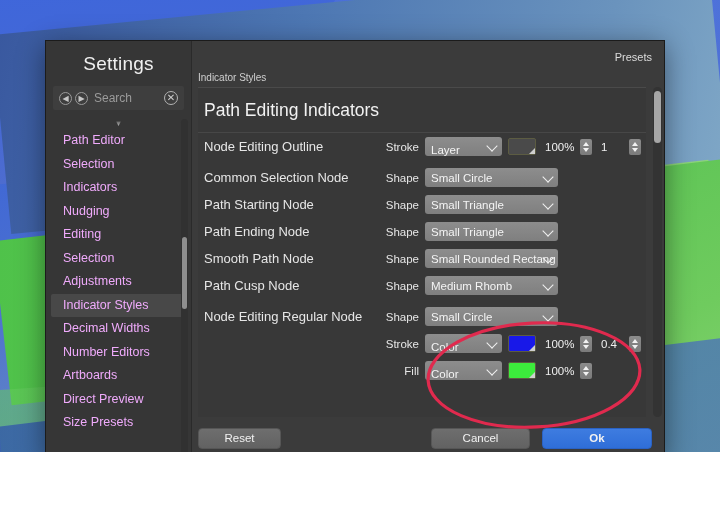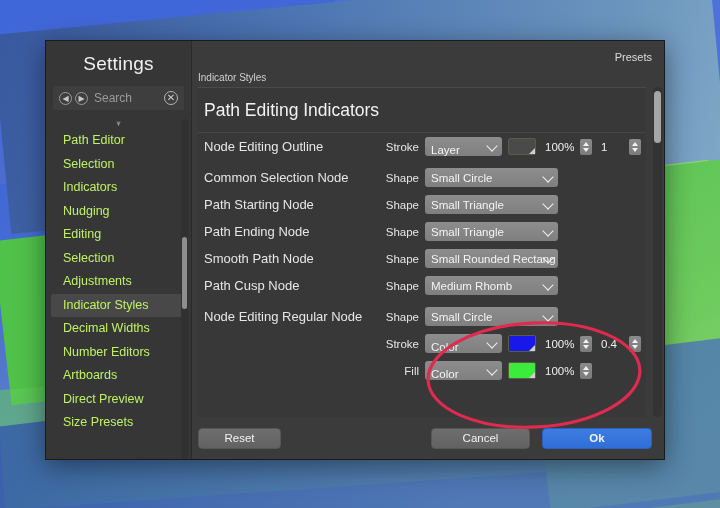--- a/index.html
+++ b/index.html
@@ -3,21 +3,21 @@
 <meta charset="utf-8">
 <style>
   * { box-sizing: border-box; margin: 0; padding: 0; }
   html, body {
     width: 720px; height: 508px; overflow: hidden;
     font-family: "Liberation Sans", sans-serif;
   }
 
   
   #desktop {
-    position: relative; width: 720px; height: 508px;
+    position: relative; width: 720px; height: 452px;
     background: linear-gradient(160deg, #3a63d8 0%, #3f67d6 22%, #4a6fd0 40%, #5a7ec9 55%, #5b87b0 70%, #5c8fa0 100%);
     overflow: hidden;
   }
   .wall-band {
     position: absolute; left: -10%; width: 125%;
     transform-origin: left center;
   }
   .wall-blue-top {
     top: -40px; height: 230px;
     background: linear-gradient(180deg, #3d66dc 0%, #4468d6 60%, #4d6ccf 100%);
@@ -101,21 +101,21 @@
     width: 14px; height: 14px; border-radius: 50%;
     border: 1px solid #b4b4b4; color: #d0d0d0;
     font-size: 10px; line-height: 12px; text-align: center;
   }
   #sb-list {
     flex: 1; margin-top: 9px; position: relative;
     overflow: hidden;
   }
   .sb-item {
     height: 23.5px; line-height: 23.5px;
-    color: #bef264; font-size: 12.5px;
+    color: #f0abfc; font-size: 12.5px;
     padding-left: 12px; margin: 0 5px;
     border-radius: 2px;
     white-space: nowrap;
   }
   .sb-item.sel { background: #484848; }
   .sb-chevron {
     height: 10px; text-align: center; color: #b8b8b8;
     font-size: 9px; line-height: 8px;
   }
   .sb-fade-top {

